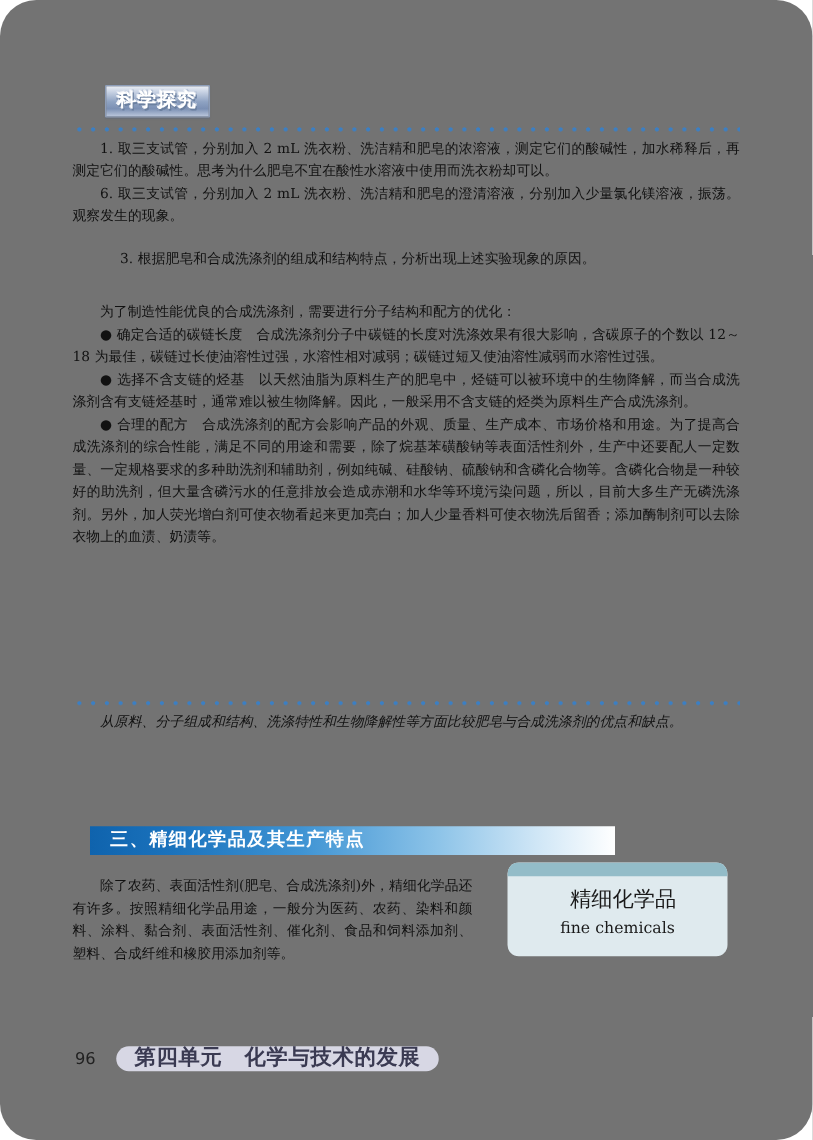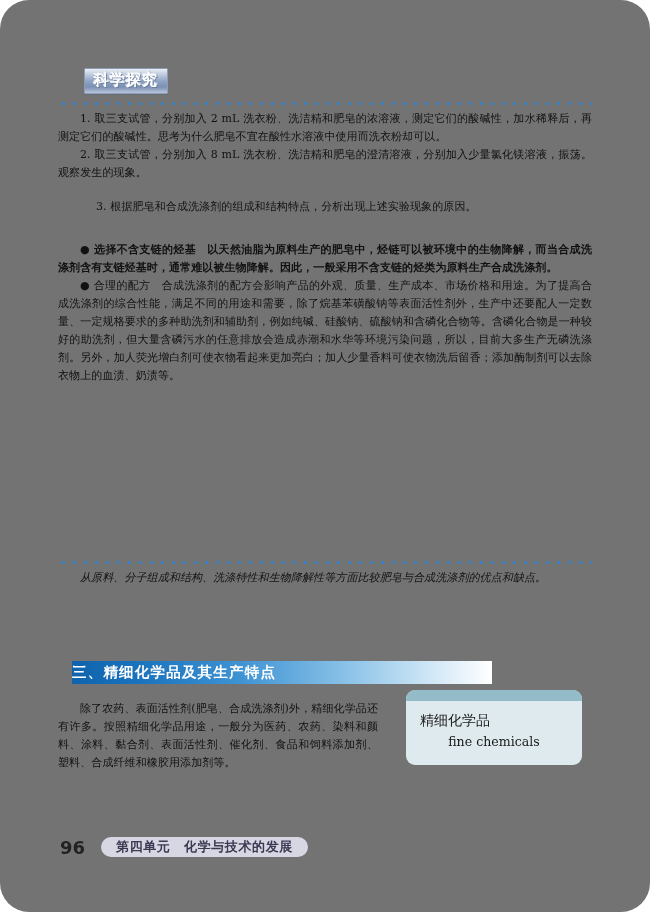--- a/index.html
+++ b/index.html
@@ -96,20 +96,21 @@
     background: linear-gradient(90deg,
        #0f63ad 0%, #1b73bd 16%, #3e93d3 40%,
        #8cc3e8 66%, #cfe6f6 85%, #ffffff 100%);
   }
   .section-bar-label {
     font-family: "DejaVu Sans", "Liberation Sans", sans-serif;
     font-size: 14.5px;
     font-weight: bold;
     color: #ffffff;
     line-height: 23px;
+    padding-left: 16px;
     letter-spacing: 1.2px;
     white-space: nowrap;
     display: block;
   }
 
   
   .final-section {
     position: absolute;
     left: 58px;
     top: 700px;
@@ -131,24 +132,25 @@
   }
   .sidebox-cap {
     height: 11px;
     background: #93bcc8;
   }
   .sidebox-body {
     padding: 9px 14px 13px 14px;
   }
   .sidebox-cn {
     font-family: "DejaVu Serif", "Liberation Serif", serif;
-    font-size: 14px;
+    font-size: 17px;
     line-height: 21px;
     color: #1a1a1a;
     display: block;
+    margin-left: 36px;
   }
   .sidebox-en {
     font-family: "DejaVu Serif", "Liberation Serif", serif;
     font-size: 12.6px;
     line-height: 21px;
     color: #1a1a1a;
     display: block;
     text-align: center;
   }
 
@@ -156,33 +158,33 @@
   .footer {
     position: absolute;
     left: 60px;
     top: 836px;
     height: 22px;
     display: flex;
     align-items: center;
   }
   .folio {
     font-family: "DejaVu Sans", "Liberation Sans", sans-serif;
-    font-size: 18px;
-    font-weight: bold;
+    font-size: 13px;
+    font-weight: normal;
     color: #222;
     margin-right: 16px;
   }
   .footer-pill {
     background: #d7d7e4;
     border-radius: 11px;
     padding: 2px 15px 3px 15px;
   }
   .footer-pill-text {
     font-family: "DejaVu Sans", "Liberation Sans", sans-serif;
-    font-size: 13px;
+    font-size: 17px;
     font-weight: bold;
     color: #3a3a52;
     letter-spacing: 0.6px;
     white-space: nowrap;
     display: block;
     line-height: 15px;
   }
 
   .clearfix::after { content: ""; display: table; clear: both; }
 </style>
@@ -193,27 +195,29 @@
 
   <div class="activity-block" style="top:68px;">
     <div class="banner-row">
       <span class="banner">
         <span class="banner-text">科学探究</span>
       </span>
     </div>
     <div class="dotline"></div>
     <div class="activity-body">
       <p class="ptext indent2" style="margin:2px 0 0 0;">1. 取三支试管，分别加入 2 mL 洗衣粉、洗洁精和肥皂的浓溶液，测定它们的酸碱性，加水稀释后，再测定它们的酸碱性。思考为什么肥皂不宜在酸性水溶液中使用而洗衣粉却可以。</p>
-      <p class="ptext indent2" style="margin:0;">2. 取三支试管，分别加入 8 mL 洗衣粉、洗洁精和肥皂的澄清溶液，分别加入少量氯化镁溶液，振荡。观察发生的现象。</p>
+      <p class="ptext indent2" style="margin:0;">6. 取三支试管，分别加入 2 mL 洗衣粉、洗洁精和肥皂的澄清溶液，分别加入少量氯化镁溶液，振荡。观察发生的现象。</p>
       <p class="ptext indent2" style="margin:16px;">3. 根据肥皂和合成洗涤剂的组成和结构特点，分析出现上述实验现象的原因。</p>
     </div>
   </div>
 
   <div style="position:absolute; left:58px; top:241px; width:534px;">
-    <p class="ptext indent2" style="margin:0;font-weight:bold;">● 选择不含支链的烃基　以天然油脂为原料生产的肥皂中，烃链可以被环境中的生物降解，而当合成洗涤剂含有支链烃基时，通常难以被生物降解。因此，一般采用不含支链的烃类为原料生产合成洗涤剂。</p>
+    <p class="ptext indent2" style="margin:0;">为了制造性能优良的合成洗涤剂，需要进行分子结构和配方的优化：</p>
+    <p class="ptext indent2" style="margin:0;">● 确定合适的碳链长度　合成洗涤剂分子中碳链的长度对洗涤效果有很大影响，含碳原子的个数以 12～18 为最佳，碳链过长使油溶性过强，水溶性相对减弱；碳链过短又使油溶性减弱而水溶性过强。</p>
+    <p class="ptext indent2" style="margin:0;">● 选择不含支链的烃基　以天然油脂为原料生产的肥皂中，烃链可以被环境中的生物降解，而当合成洗涤剂含有支链烃基时，通常难以被生物降解。因此，一般采用不含支链的烃类为原料生产合成洗涤剂。</p>
     <p class="ptext indent2" style="margin:0;">● 合理的配方　合成洗涤剂的配方会影响产品的外观、质量、生产成本、市场价格和用途。为了提高合成洗涤剂的综合性能，满足不同的用途和需要，除了烷基苯磺酸钠等表面活性剂外，生产中还要配人一定数量、一定规格要求的多种助洗剂和辅助剂，例如纯碱、硅酸钠、硫酸钠和含磷化合物等。含磷化合物是一种较好的助洗剂，但大量含磷污水的任意排放会造成赤潮和水华等环境污染问题，所以，目前大多生产无磷洗涤剂。另外，加人荧光增白剂可使衣物看起来更加亮白；加人少量香料可使衣物洗后留香；添加酶制剂可以去除衣物上的血渍、奶渍等。</p>
   </div>
 
   <div class="activity-block" style="top:557px;">
     <div class="dotline"></div>
     <div class="activity-body">
       <p class="ptext indent2" style="margin:2px 0 0 0;font-style:italic;">从原料、分子组成和结构、洗涤特性和生物降解性等方面比较肥皂与合成洗涤剂的优点和缺点。</p>
     </div>
   </div>
 

